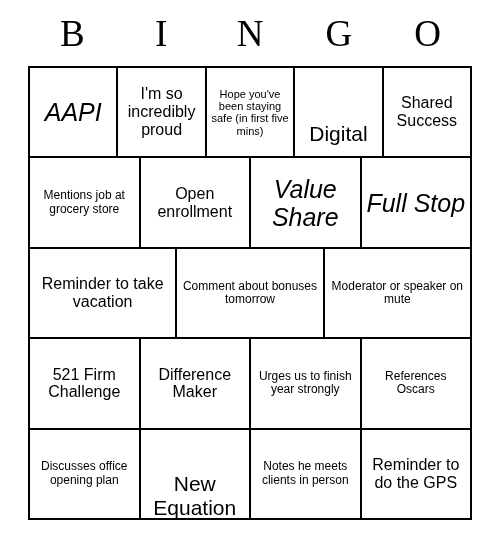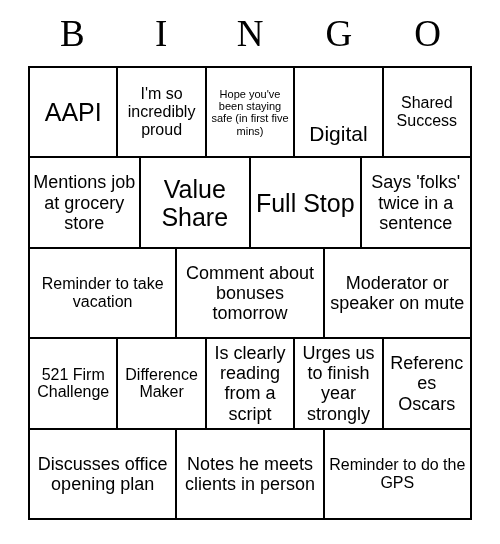--- a/index.html
+++ b/index.html
@@ -69,24 +69,24 @@
     overflow: hidden;
     line-height: 1.12;
     word-wrap: break-word;
     hyphens: none;
   }
   .bcell .txt {
     display: block;
     width: 100%;
   }
   
-  .fs-xl .txt { font-size: 25px; }
+  .fs-xl .txt { font-size: 25px; font-style: italic; }
   .fs-lg .txt { font-size: 21px; margin-top: 44px; }
   .fs-md .txt { font-size: 16px; }
-  .fs-sm .txt { font-size: 18px; }
+  .fs-sm .txt { font-size: 12px; }
   .fs-xs .txt { font-size: 11px; }
 </style>
 </head>
 <body>
 
 <div id="card">
 
   <div id="bingo-header">
     <div class="hletter">B</div>
     <div class="hletter">I</div>
@@ -112,28 +112,28 @@
         </div>
       <div class="bcell fs-md">
           <span class="txt">Shared Success</span>
         </div>
     </div>
 
     <div class="brow">
       <div class="bcell fs-sm">
           <span class="txt">Mentions job at grocery store</span>
         </div>
+      <div class="bcell fs-md">
+          <span class="txt">Open enrollment</span>
+        </div>
       <div class="bcell fs-xl">
           <span class="txt">Value Share</span>
         </div>
       <div class="bcell fs-xl">
           <span class="txt">Full Stop</span>
-        </div>
-      <div class="bcell fs-sm">
-          <span class="txt">Says 'folks' twice in a sentence</span>
         </div>
     </div>
 
     <div class="brow">
       <div class="bcell fs-md">
           <span class="txt">Reminder to take vacation</span>
         </div>
       <div class="bcell fs-sm">
           <span class="txt">Comment about bonuses tomorrow</span>
         </div>
@@ -143,33 +143,33 @@
     </div>
 
     <div class="brow">
       <div class="bcell fs-md">
           <span class="txt">521 Firm Challenge</span>
         </div>
       <div class="bcell fs-md">
           <span class="txt">Difference Maker</span>
         </div>
       <div class="bcell fs-sm">
-          <span class="txt">Is clearly reading from a script</span>
-        </div>
-      <div class="bcell fs-sm">
           <span class="txt">Urges us to finish year strongly</span>
         </div>
       <div class="bcell fs-sm">
           <span class="txt">References Oscars</span>
         </div>
     </div>
 
     <div class="brow">
       <div class="bcell fs-sm">
           <span class="txt">Discusses office opening plan</span>
+        </div>
+      <div class="bcell fs-lg">
+          <span class="txt">New Equation</span>
         </div>
       <div class="bcell fs-sm">
           <span class="txt">Notes he meets clients in person</span>
         </div>
       <div class="bcell fs-md">
           <span class="txt">Reminder to do the GPS</span>
         </div>
     </div>
 
   </div>

